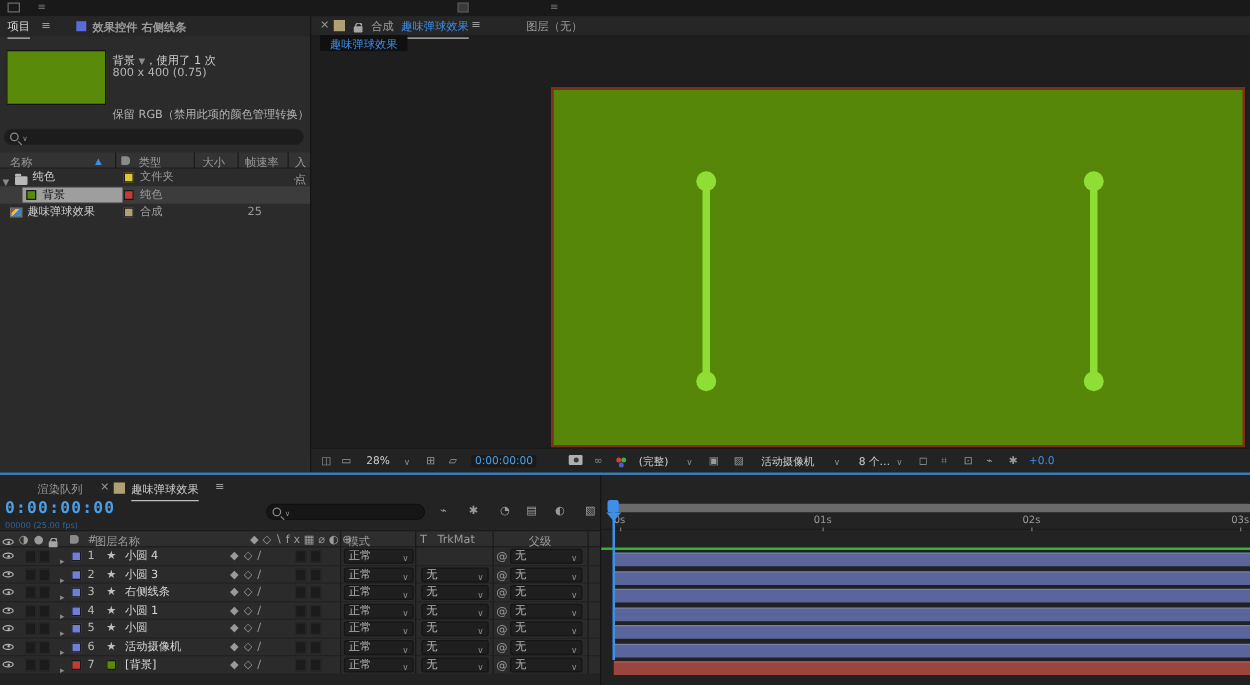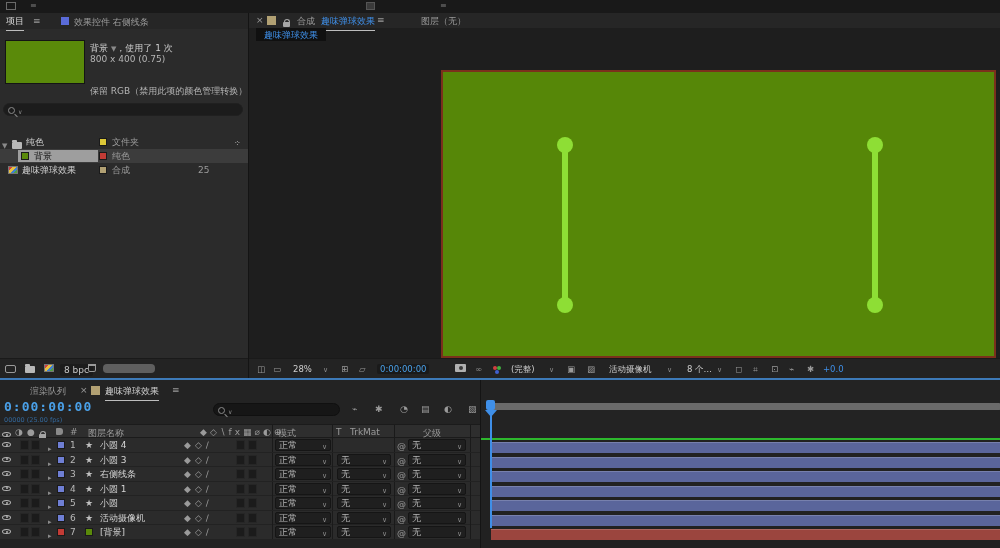--- a/index.html
+++ b/index.html
@@ -96,64 +96,69 @@
     <span class="abs" style="left:30px;top:1px;">≡</span>
     <span class="abs" style="left:366px;top:2px;width:9px;height:8px;border:1px solid #555;background:#3a3a3a;"></span>
     <span class="abs" style="left:440px;top:1px;">≡</span>
   </div>
 
   <div class="abs project">
     <div class="proj-tabs">
       <span class="proj-tab-active">项目</span>
       <span class="abs" style="left:33px;top:3px;">≡</span>
       <span class="abs" style="left:61px;top:4px;width:8px;height:8px;background:#5a6bd8;"></span>
-      <span class="abs" style="left:74px;top:3px;">效果控件 右侧线条</span>
+      <span class="abs" style="left:74px;top:3px;font-weight:bold;">效果控件 右侧线条</span>
     </div>
 
     <div class="thumb"></div>
     <div class="abs" style="left:90px;top:29px;color:#cfcfcf;">
       <span>背景</span>
       <span class="caret">▼</span><span>，使用了 1 次</span>
     </div>
     <div class="abs" style="left:90px;top:41px;color:#b5b5b5;">800 x 400 (0.75)</div>
     <div class="abs" style="left:90px;top:72px;color:#b5b5b5;">保留 RGB（禁用此项的颜色管理转换）</div>
 
     <div class="proj-search">
       <span class="mag"></span>
       <span class="caret" style="font-size:6px;">∨</span>
     </div>
 
+    <div class="proj-head">
+      <span class="abs" style="left:8px;top:2px;">名称</span>
+      <span class="abs" style="left:76px;top:3px;color:#3f8fe8;font-size:7px;">▲</span>
+      <span class="abs" style="left:97px;top:3px;width:7px;height:7px;background:#8a8a8a;border-radius:1px 3px 3px 1px;"></span>
+      <span class="abs" style="left:111px;top:2px;">类型</span>
+      <span class="abs" style="left:162px;top:2px;">大小</span>
+      <span class="abs" style="left:196px;top:2px;">帧速率</span>
+      <span class="abs" style="left:236px;top:2px;">入点</span>
+      <span class="abs sep-v" style="left:92px;top:0;height:13px;"></span>
+      <span class="abs sep-v" style="left:155px;top:0;height:13px;"></span>
+      <span class="abs sep-v" style="left:190px;top:0;height:13px;"></span>
+      <span class="abs sep-v" style="left:230px;top:0;height:13px;"></span>
+    </div>
 
     <div class="proj-rows" id="proj-rows">
         <div class="proj-row"><span class="abs caret" style="left: 2px; top: 4px;">▼</span><span class="abs folder" style="left: 12px; top: 4px;"></span><span class="abs txt-bright" style="left: 26px;">纯色</span><span class="abs" style="left: 234px; top: 2px; color: rgb(176, 176, 176); font-size: 8px;">⁘</span><span class="swatch" style="position: absolute; left: 99px; top: 3px; background: rgb(221, 200, 56);"></span><span class="abs" style="left: 112px;">文件夹</span></div>
         <div class="proj-row sel">
           <span class="namecell-sel">
             <span class="swatch" style="position: absolute; left: 3px; top: 1.5px; background: rgb(90, 138, 10);"></span>
             <span style="position: absolute; left: 16px;">背景</span>
           </span>
           <span class="swatch" style="position: absolute; left: 99px; top: 3px; background: rgb(194, 59, 53);"></span>
           <span class="abs" style="left: 112px;">纯色</span>
         </div>
         <div class="proj-row">
           <span class="abs compicon" style="left: 8px; top: 3px;"></span>
           <span class="abs txt-bright" style="left: 22px;">趣味弹球效果</span>
           <span class="swatch" style="position: absolute; left: 99px; top: 3px; background: rgb(177, 160, 115);"></span>
           <span class="abs" style="left: 112px;">合成</span>
           <span class="abs" style="left: 198px;">25</span>
         </div>
       </div>
 
-    <div class="proj-foot">
-      <span class="abs" style="left:5px;top:6px;width:11px;height:8px;border:1px solid #9a9a9a;border-radius:2px;"></span>
-      <span class="abs folder" style="left:25px;top:6px;"></span>
-      <span class="abs compicon" style="left:44px;top:5px;"></span>
-      <span class="abs" style="left:60px;top:5px;background:#1c1c1c;padding:1px 4px;color:#c8c8c8;border-radius:2px;">8 bpc</span>
-      <span class="abs trash" style="left:88px;top:5px;"></span>
-      <span class="scrollpiece"></span>
-    </div>
   </div>
 
   <div class="abs viewer">
     <div class="view-tabs">
       <span class="abs" style="left:7px;top:2px;">×</span>
       <span class="abs" style="left:18px;top:3px;width:9px;height:9px;background:#b1a073;"></span>
       <span class="abs lockicon" style="left:34px;top:6px;"></span>
       <span class="abs" style="left:48px;top:2px;">合成</span>
       <span class="abs txt-blue" style="left:72px;top:2px;border-bottom:1px solid #bdbdbd;padding-bottom:2px;">趣味弹球效果</span>
       <span class="abs" style="left:128px;top:2px;">≡</span>
@@ -226,21 +231,21 @@
       <span style="left:468px;">▧</span>
     </div>
 
     <div class="tl-head">
       <span class="abs" style="left:2px;top:4px;" class2="eye"><span class="eye"></span></span>
       <span class="abs" style="left:15px;top:2px;">◑</span>
       <span class="abs" style="left:27px;top:2px;">●</span>
       <span class="abs lockicon" style="left:39px;top:6px;"></span>
       <span class="abs" style="left:56px;top:3px;width:7px;height:7px;background:#8a8a8a;border-radius:1px 3px 3px 1px;"></span>
       <span class="abs" style="left:70px;top:2px;">#</span>
-      <span class="abs" style="left:88px;top:2px;">图层名称</span>
+      <span class="abs" style="left:76px;top:2px;">图层名称</span>
       <span class="abs" id="switch-glyphs" style="left:200px;top:2px;letter-spacing:3px;">◆◇∖fx▦⌀◐⊕</span>
       <span class="abs" style="left:278px;top:2px;">模式</span>
       <span class="abs" style="left:336px;top:2px;">T</span>
       <span class="abs" style="left:350px;top:2px;">TrkMat</span>
       <span class="abs" style="left:423px;top:2px;">父级</span>
       <span class="abs sep-v" style="left:272px;top:0;height:14px;"></span>
       <span class="abs sep-v" style="left:332px;top:0;height:14px;"></span>
       <span class="abs sep-v" style="left:394px;top:0;height:14px;"></span>
       <span class="abs sep-v" style="left:470px;top:0;height:14px;"></span>
     </div>
@@ -389,20 +394,26 @@
           <span class="dropbox" style="left: 408px; top: 1px; width: 58px;">无<span class="caret">∨</span></span>
           <span class="sep-v abs" style="left: 272px; top: 0px; height: 14px;"></span>
           <span class="sep-v abs" style="left: 332px; top: 0px; height: 14px;"></span>
           <span class="sep-v abs" style="left: 394px; top: 0px; height: 14px;"></span>
           <span class="sep-v abs" style="left: 470px; top: 0px; height: 14px;"></span>
         </div>
       </div>
 
     <div class="tl-right">
       <div class="workarea"></div>
+      <div class="ruler" id="ruler">
+          <span class="tick" style="left: 10px;">0s</span>
+          <span class="tick" style="left: 170px;">01s</span>
+          <span class="tick" style="left: 337px;">02s</span>
+          <span class="tick" style="left: 504px;">03s</span>
+        </div>
       <div class="cacheline"></div>
       <div class="track-area" id="track-area">
           <div class="bar" style="top: 2px; background: rgb(90, 101, 155);"></div>
           <div class="bar" style="top: 16.5px; background: rgb(90, 101, 155);"></div>
           <div class="bar" style="top: 31px; background: rgb(90, 101, 155);"></div>
           <div class="bar" style="top: 45.5px; background: rgb(90, 101, 155);"></div>
           <div class="bar" style="top: 60px; background: rgb(90, 101, 155);"></div>
           <div class="bar" style="top: 74.5px; background: rgb(90, 101, 155);"></div>
           <div class="bar" style="top: 89px; background: rgb(155, 69, 62);"></div>
         </div>

